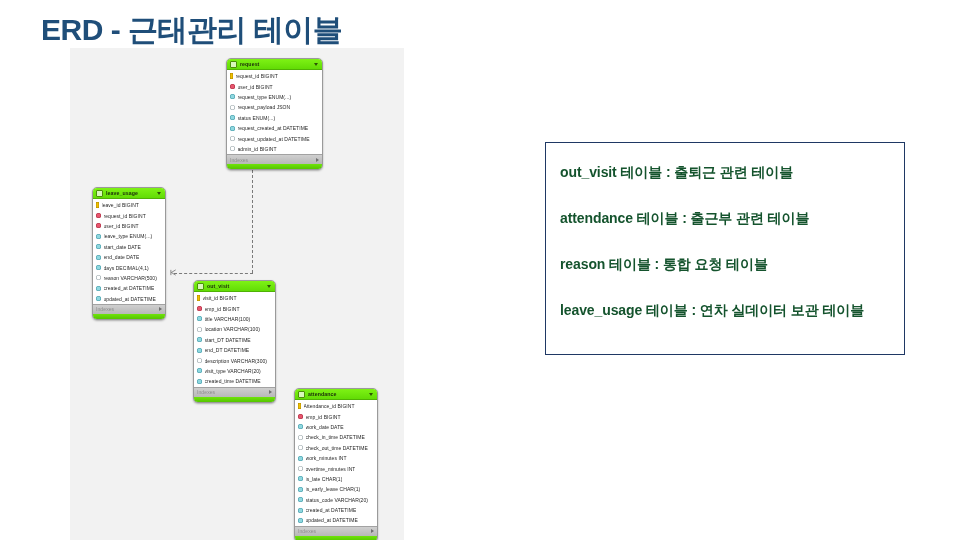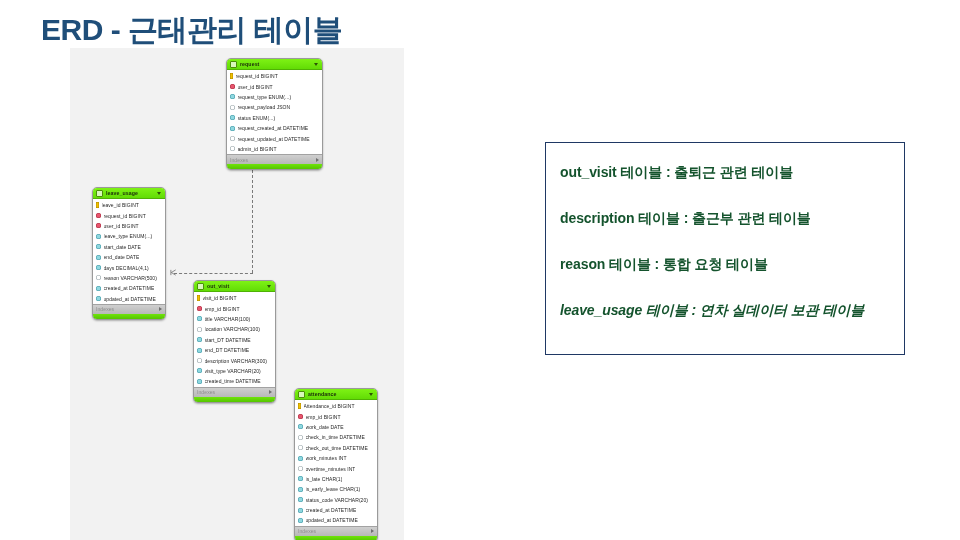--- a/index.html
+++ b/index.html
@@ -163,21 +163,21 @@
   }
   .desc-line {
     font-size: 14px;
     font-weight: bold;
     color: #14532d;
     line-height: 1;
     margin-bottom: 32px;
     white-space: nowrap;
     letter-spacing: -0.1px;
   }
-  .desc-line:last-child { margin-bottom: 0; font-style: italic; }
+  .desc-line:last-child { margin-bottom: 0; }
 </style>
 </head>
 <body>
 
 <div id="page-title">ERD - 근태관리 테이블</div>
 
 <div id="erd-canvas">
 
   <div class="conn conn-v" style="left:182px; top:112px; height:113px;"></div>
   <div class="conn conn-h" style="left:104px; top:225px; width:79px;"></div>
@@ -400,16 +400,16 @@
       <span class="footer-label">Indexes</span>
       <span class="caret-right-icon"></span>
     </div>
     <div class="tbl-bottombar"></div>
   </div>
 
 </div>
 
 <div id="desc-box">
   <div class="desc-line">out_visit 테이블 : 출퇴근 관련 테이블</div>
-  <div class="desc-line">description 테이블 : 출근부 관련 테이블</div>
+  <div class="desc-line">attendance 테이블 : 출근부 관련 테이블</div>
   <div class="desc-line">reason 테이블 : 통합 요청 테이블</div>
   <div class="desc-line">leave_usage 테이블 : 연차 실데이터 보관 테이블</div>
 </div>
 
 </body></html>

